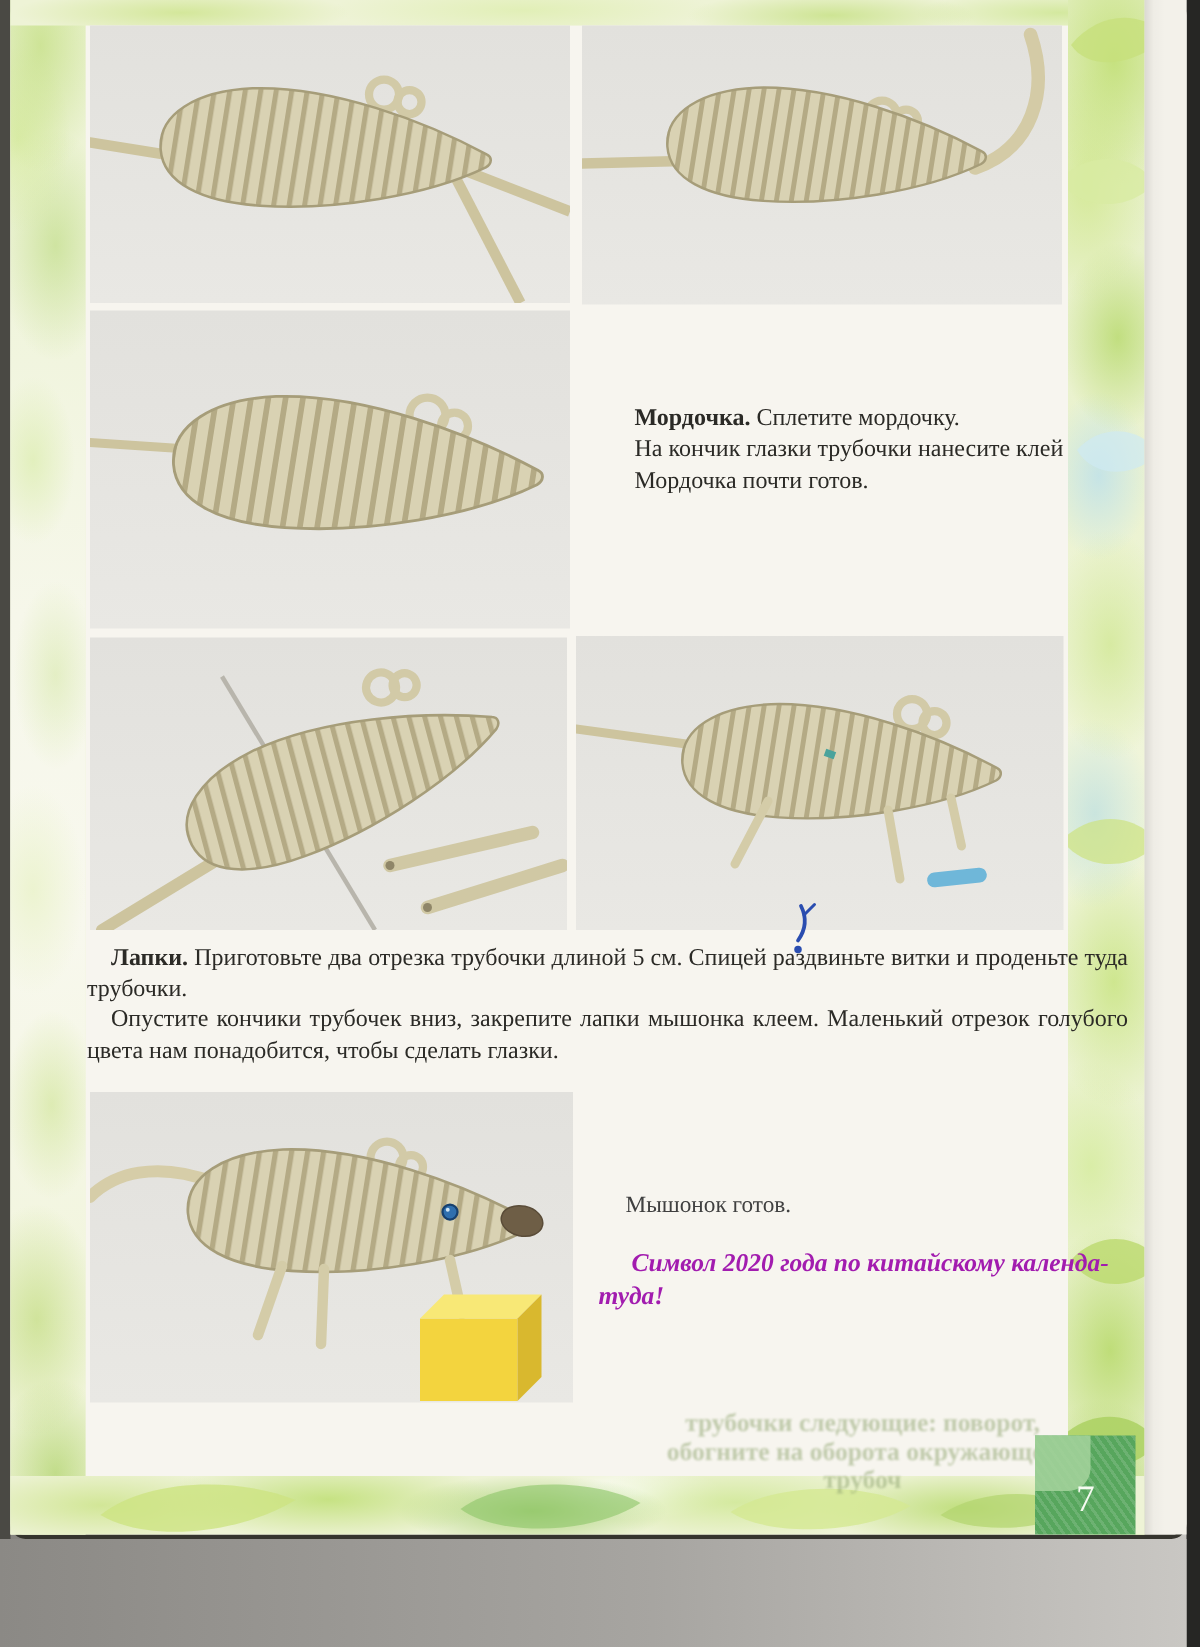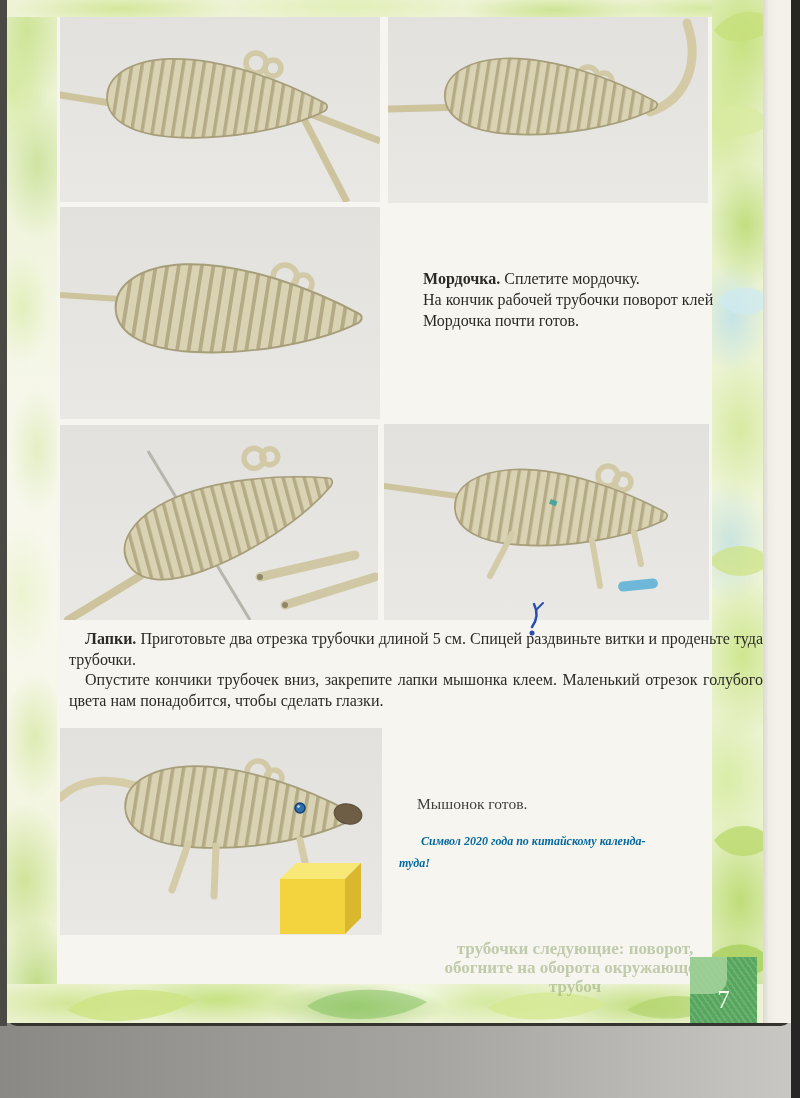--- a/index.html
+++ b/index.html
@@ -73,25 +73,25 @@
     background:linear-gradient(90deg, rgba(0,0,0,.10) 0px, rgba(0,0,0,.02) 6px, rgba(255,255,255,0) 14px),#f3f1ea;
   }
   
   .photo{position:absolute;background:linear-gradient(180deg,#e2e1dd 0%,#e9e8e4 100%);}
   .photo svg{display:block;width:100%;height:100%;}
   
   .txt{color:#2b2a26;font-size:16px;line-height:21px;}
   .muzzle{position:absolute;left:400px;top:268px;width:318px;}
   .muzzle div{white-space:nowrap;}
   .ind{padding-left:16px;}
-  .paws{position:absolute;left:62px;top:629px;width:694px;text-align:justify;line-height:20.5px;}
+  .paws{position:absolute;left:51px;top:629px;width:694px;text-align:justify;line-height:20.5px;}
   .paws p{margin:0;text-indent:16px;}
   .ready{position:absolute;left:410px;top:795px;font-size:15.5px;color:#404040;}
   .symbol{position:absolute;left:392px;top:831px;width:330px;font-weight:bold;font-style:italic;
-    font-size:12px;line-height:21.5px;color:#0369a1;}
+    font-size:17px;line-height:21.5px;color:#a21caf;}
   .symbol div{white-space:nowrap;}
   .symbol .ind2{padding-left:22px;}
   .ghost{position:absolute;left:418px;top:939px;width:300px;text-align:center;
     font-size:17px;line-height:19px;color:rgba(148,168,116,.55);filter:blur(.7px);font-weight:bold;}
   
   .badge{position:absolute;left:683px;top:957px;width:67px;height:66px;background:#57a65d;
     background-image:repeating-linear-gradient(55deg, rgba(255,255,255,.13) 0 2px, rgba(0,0,0,0) 2px 5px);}
   .badge-corner{position:absolute;left:0;top:0;width:37px;height:37px;background:#a2d19a;
     border-bottom-right-radius:15px;opacity:.9;}
   .badge-num{position:absolute;left:0;top:30px;width:100%;text-align:center;
@@ -220,21 +220,21 @@
       <g>
         <polygon points="220,151 285,151 285,206 220,206" fill="#f3d43e"></polygon>
         <polygon points="220,151 236,135 301,135 285,151" fill="#f8e876"></polygon>
         <polygon points="285,151 301,135 301,190 285,206" fill="#d9b82e"></polygon>
       </g>
     </svg>
   </div>
 
   <div class="txt muzzle">
     <div class="ind"><b>Мордочка.</b><span> Сплетите мордочку.</span></div>
-    <div class="ind">На кончик рабочей трубочки поворот клей</div>
+    <div class="ind">На кончик глазки трубочки нанесите клей</div>
     <div class="ind">Мордочка почти готов.</div>
   </div>
 
   <div class="txt paws">
     <p><b>Лапки.</b><span> Приготовьте два отрезка трубочки длиной 5 см. Спицей раздвиньте витки и проденьте туда трубочки.</span></p>
     <p>Опустите кончики трубочек вниз, закрепите лапки мышонка клеем. Маленький отрезок голубого цвета нам понадобится, чтобы сделать глазки.</p>
   </div>
 
   <div class="ready">Мышонок готов.</div>
 

